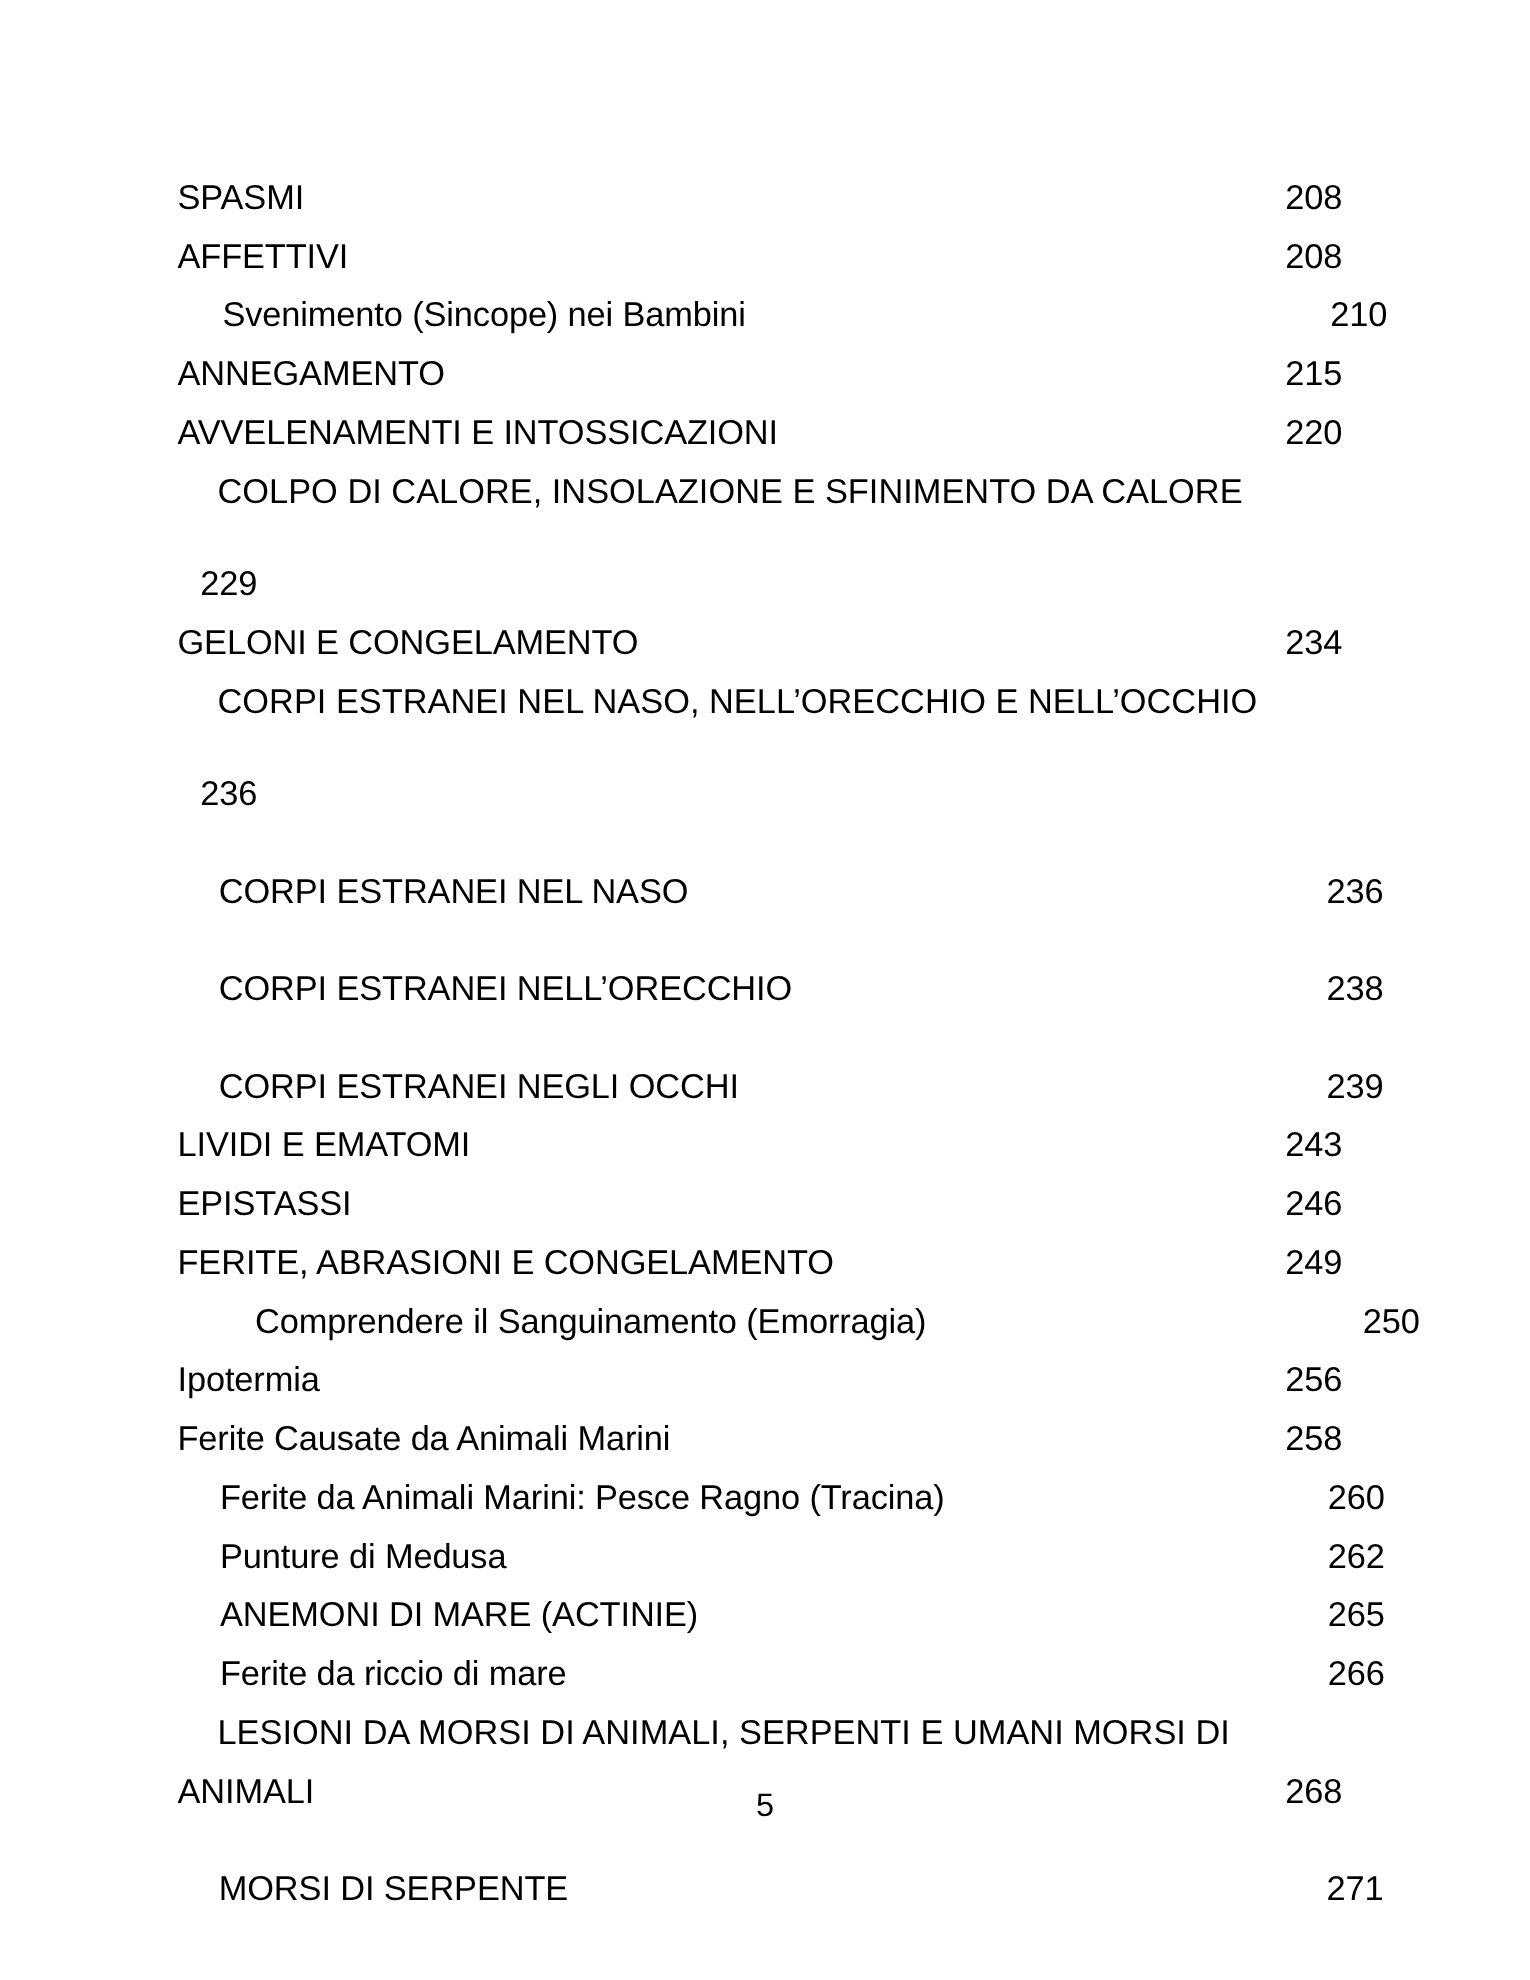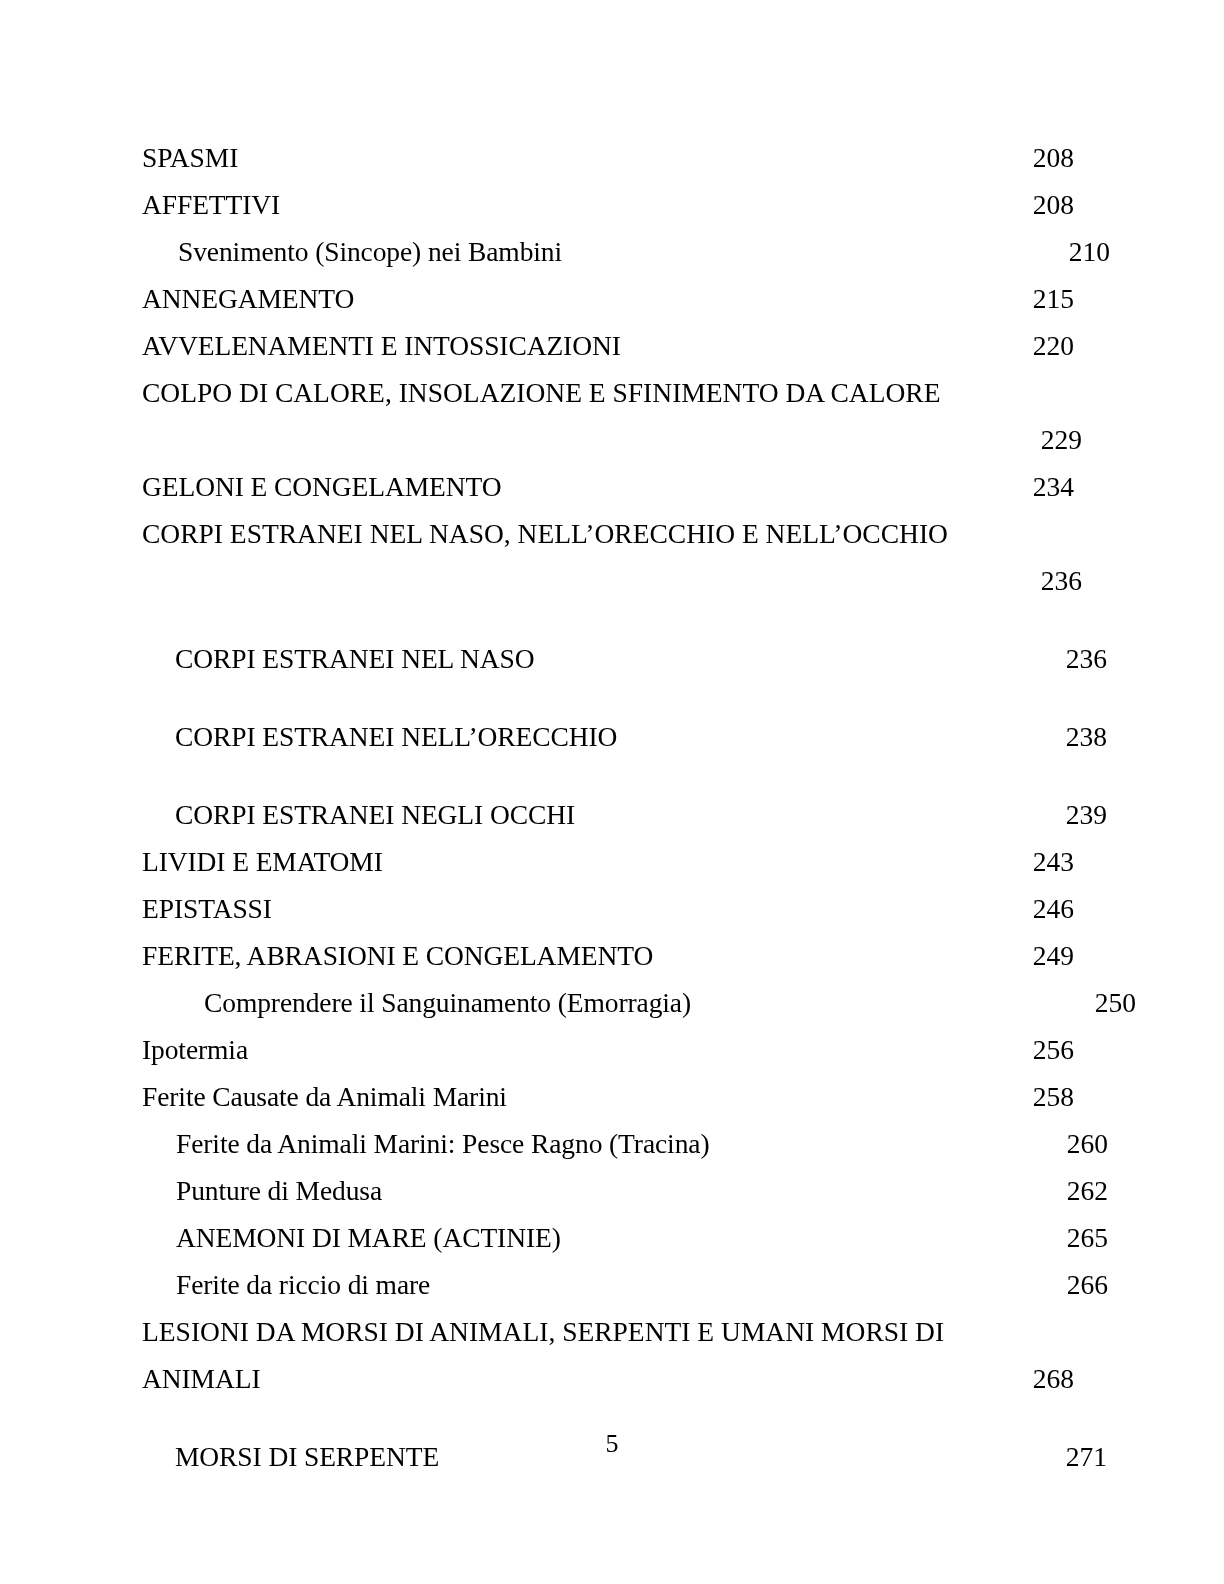--- a/index.html
+++ b/index.html
@@ -16,21 +16,20 @@
     overflow: hidden;
   }
 
   #toc-page {
     position: absolute;
     left: 0;
     top: 0;
     width: 1224px;
     height: 1584px;
     background: #ffffff;
-    font-family: Liberation Serif, serif;
   }
 
   #toc-list {
     position: absolute;
     left: 142px;
     top: 134px;
     width: 932px;
   }
 
   .toc-entry {
@@ -42,21 +41,21 @@
     white-space: nowrap;
     overflow: hidden;
   }
 
   
   .lvl-0 { padding-left: 0px; }
   .lvl-0s { padding-left: 7px; margin-left: 29px; }
   .lvl-1 { padding-left: 33px; margin-top: 31px; }
   .lvl-1b { padding-left: 34px; }
   .lvl-2 { padding-left: 62px; align-items: flex-end; }
-  .lvl-cont { padding-left: 8px; }
+  .lvl-cont { padding-left: 8px; flex-direction: column; }
 
   .toc-title {
     flex: 0 0 auto;
     letter-spacing: -0.1px;
   }
 
   .toc-leader {
     flex: 1 1 auto;
     overflow: hidden;
     min-width: 0;
@@ -80,20 +79,21 @@
     flex: 0 0 auto;
     text-align: right;
     min-width: 56px;
   }
 
   
   .toc-wrapline {
     font-size: 27.5px;
     line-height: 47px;
     white-space: nowrap;
+    margin-left: 32px;
   }
 
   
   .toc-cont {
     display: flex;
     align-items: baseline;
     width: 100%;
     font-size: 27.5px;
     line-height: 47px;
     white-space: nowrap;

